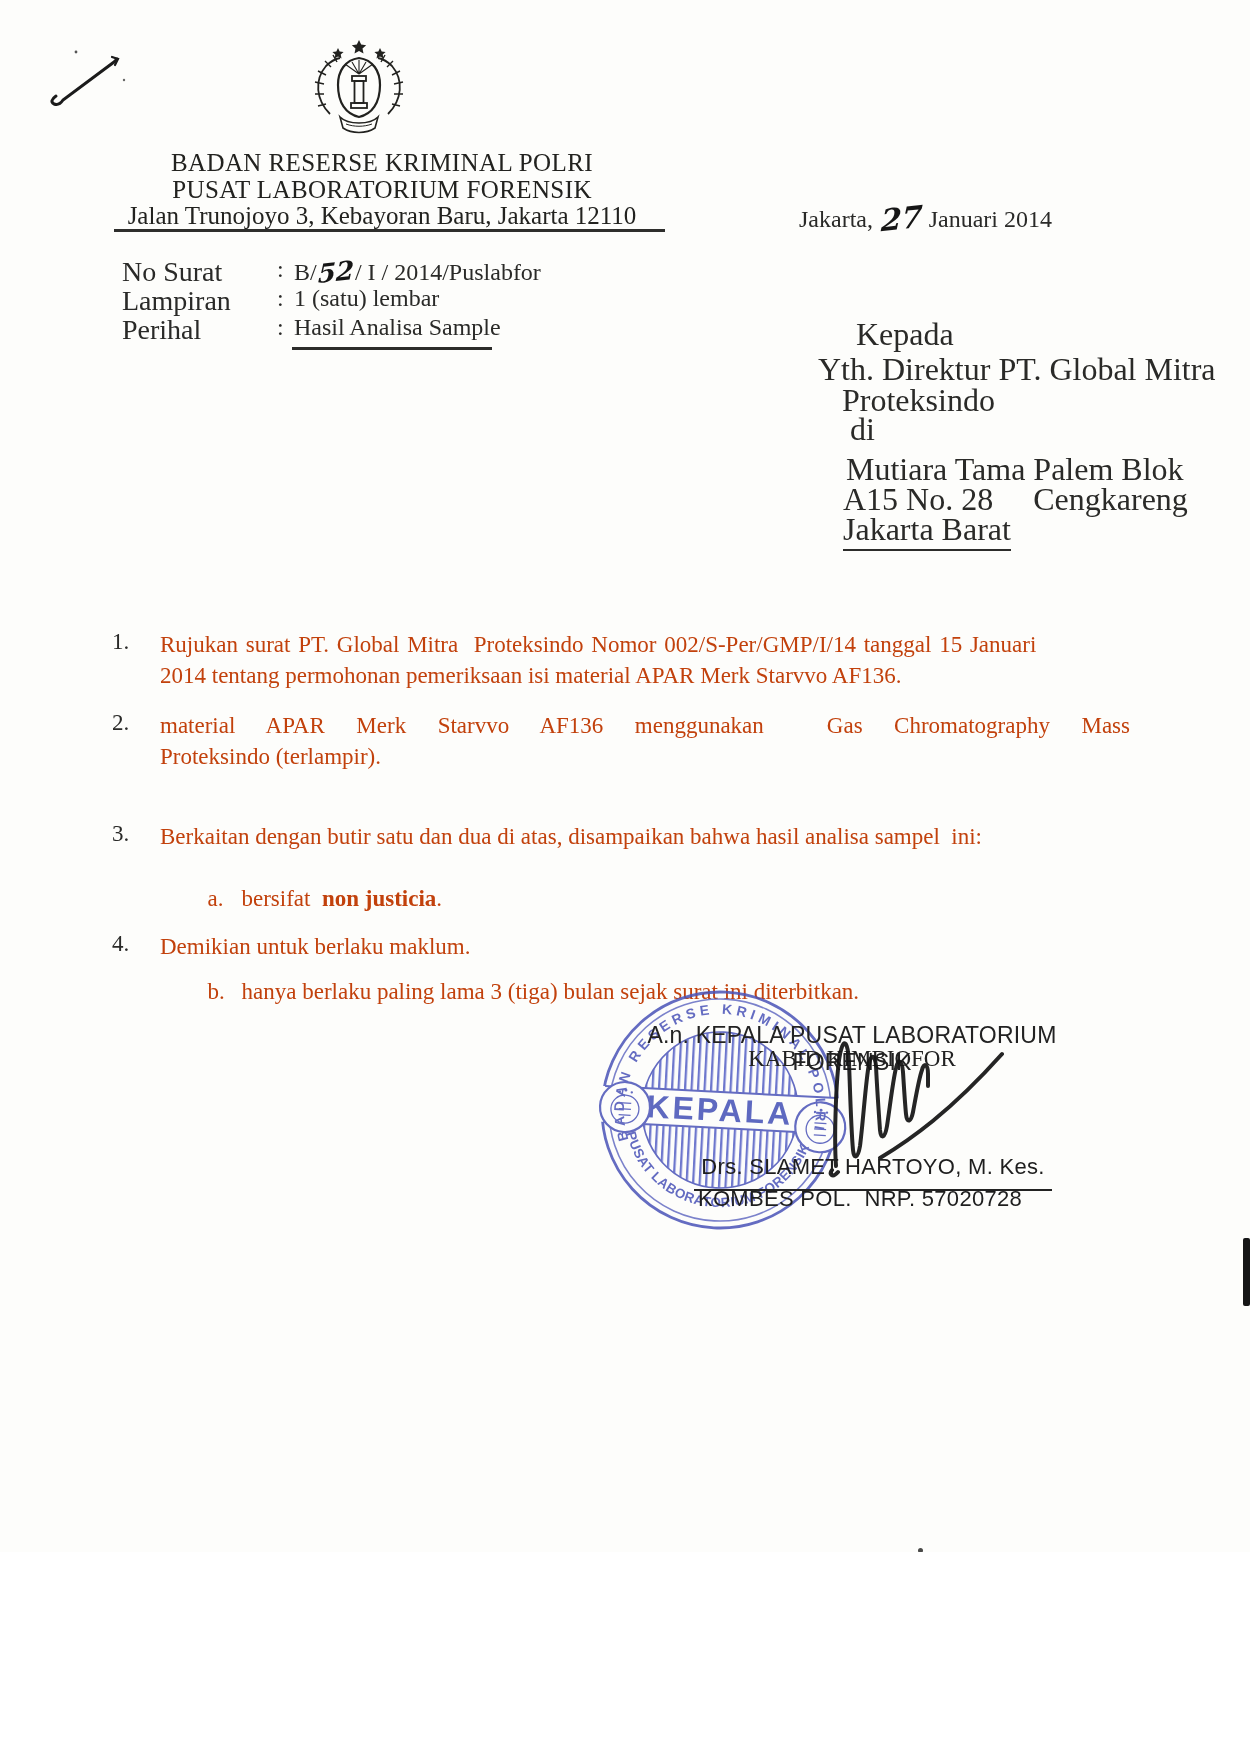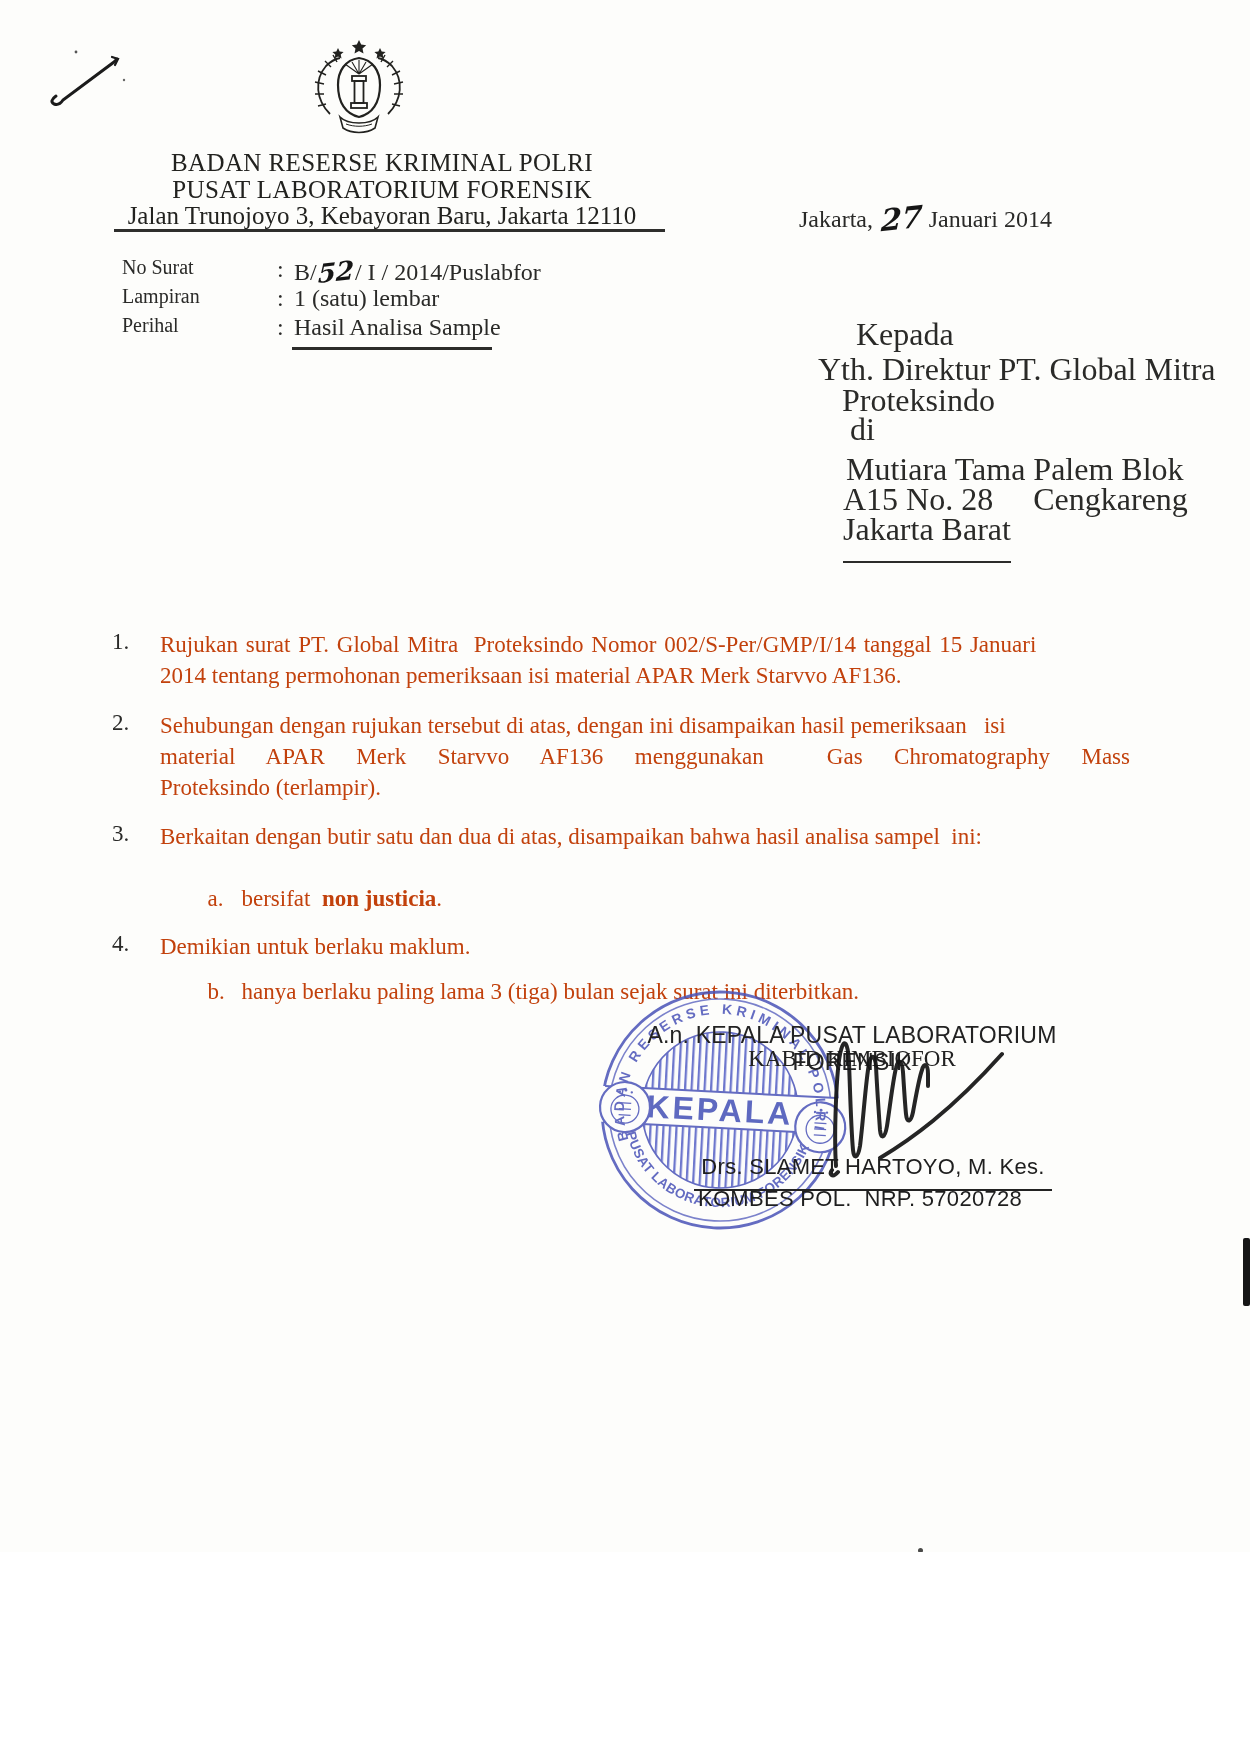--- a/index.html
+++ b/index.html
@@ -16,28 +16,28 @@
   .head-rule{left:114px;top:229px;width:551px;height:3px;background:#2e2e2c;}
 
   
   .dateline{left:799px;top:199px;font-size:24px;color:#2a2a28;}
   .hand{display:inline-block;font-style:italic;font-weight:700;font-family:"DejaVu Serif",serif;
         transform:rotate(-6deg) skewX(-8deg);color:#161616;}
   .hand-day{font-size:30px;margin:0 6px 0 8px;position:relative;top:2px;}
   .hand-no{font-size:26px;margin:0 1px;position:relative;top:1px;}
 
   
-  .meta-label{left:122px;font-size:20px;color:#2a2a28;}
+  .meta-label{left:122px;font-size:28px;color:#2a2a28;}
   .meta-colon{left:277px;font-size:24px;color:#2a2a28;}
   .meta-value{left:294px;font-size:24px;color:#2a2a28;}
   .perihal-rule{left:292px;top:347px;width:200px;height:2.5px;background:#2c2c2a;}
 
   
   .rcp{font-size:32px;color:#2a2a28;}
-  .underlined{border-bottom:2.5px solid #2c2c2a;padding-bottom:13px;}
+  .underlined{border-bottom:2.5px solid #2c2c2a;padding-bottom:1px;}
 
   
   .item-num{font-size:23px;color:#2a2a28;}
   .item-lines{width:1010px;}
   .line{white-space:pre-wrap;font-size:23px;line-height:31px;color:#c2410c;}
   .ws-2{word-spacing:2px;}
   .ws-10{word-spacing:10px;}
   .sub-letter{display:inline-block;width:34px;padding-left:13px;}
   b{font-weight:700;}
 
@@ -129,21 +129,20 @@
   <div class="abs rcp underlined" style="left:843px;top:511px">Jakarta Barat</div>
 
   <div class="abs item-num" style="left:112px;top:629px">1.</div>
   <div class="abs item-lines" style="left:160px;top:629px">
     <div class="line ws-2">Rujukan surat PT. Global Mitra  Proteksindo Nomor 002/S-Per/GMP/I/14 tanggal 15 Januari</div>
     <div class="line">2014 tentang permohonan pemeriksaan isi material APAR Merk Starvvo AF136.</div>
   </div>
 
   <div class="abs item-num" style="left:112px;top:710px">2.</div>
   <div class="abs item-lines" style="left:160px;top:710px">
-    <div class="line">Sehubungan dengan rujukan tersebut di atas, dengan ini disampaikan hasil pemeriksaan   isi</div>
     <div class="line ws-10">material  APAR  Merk  Starvvo  AF136  menggunakan    Gas  Chromatography  Mass</div>
     <div class="line">Proteksindo (terlampir).</div>
   </div>
 
   <div class="abs item-num" style="left:112px;top:821px">3.</div>
   <div class="abs item-lines" style="left:160px;top:821px">
     <div class="line">Berkaitan dengan butir satu dan dua di atas, disampaikan bahwa hasil analisa sampel  ini:</div>
     <div class="line">
       <span class="sub-letter">a.</span><span>bersifat  </span><b>non justicia</b><span>.</span>
     </div>

